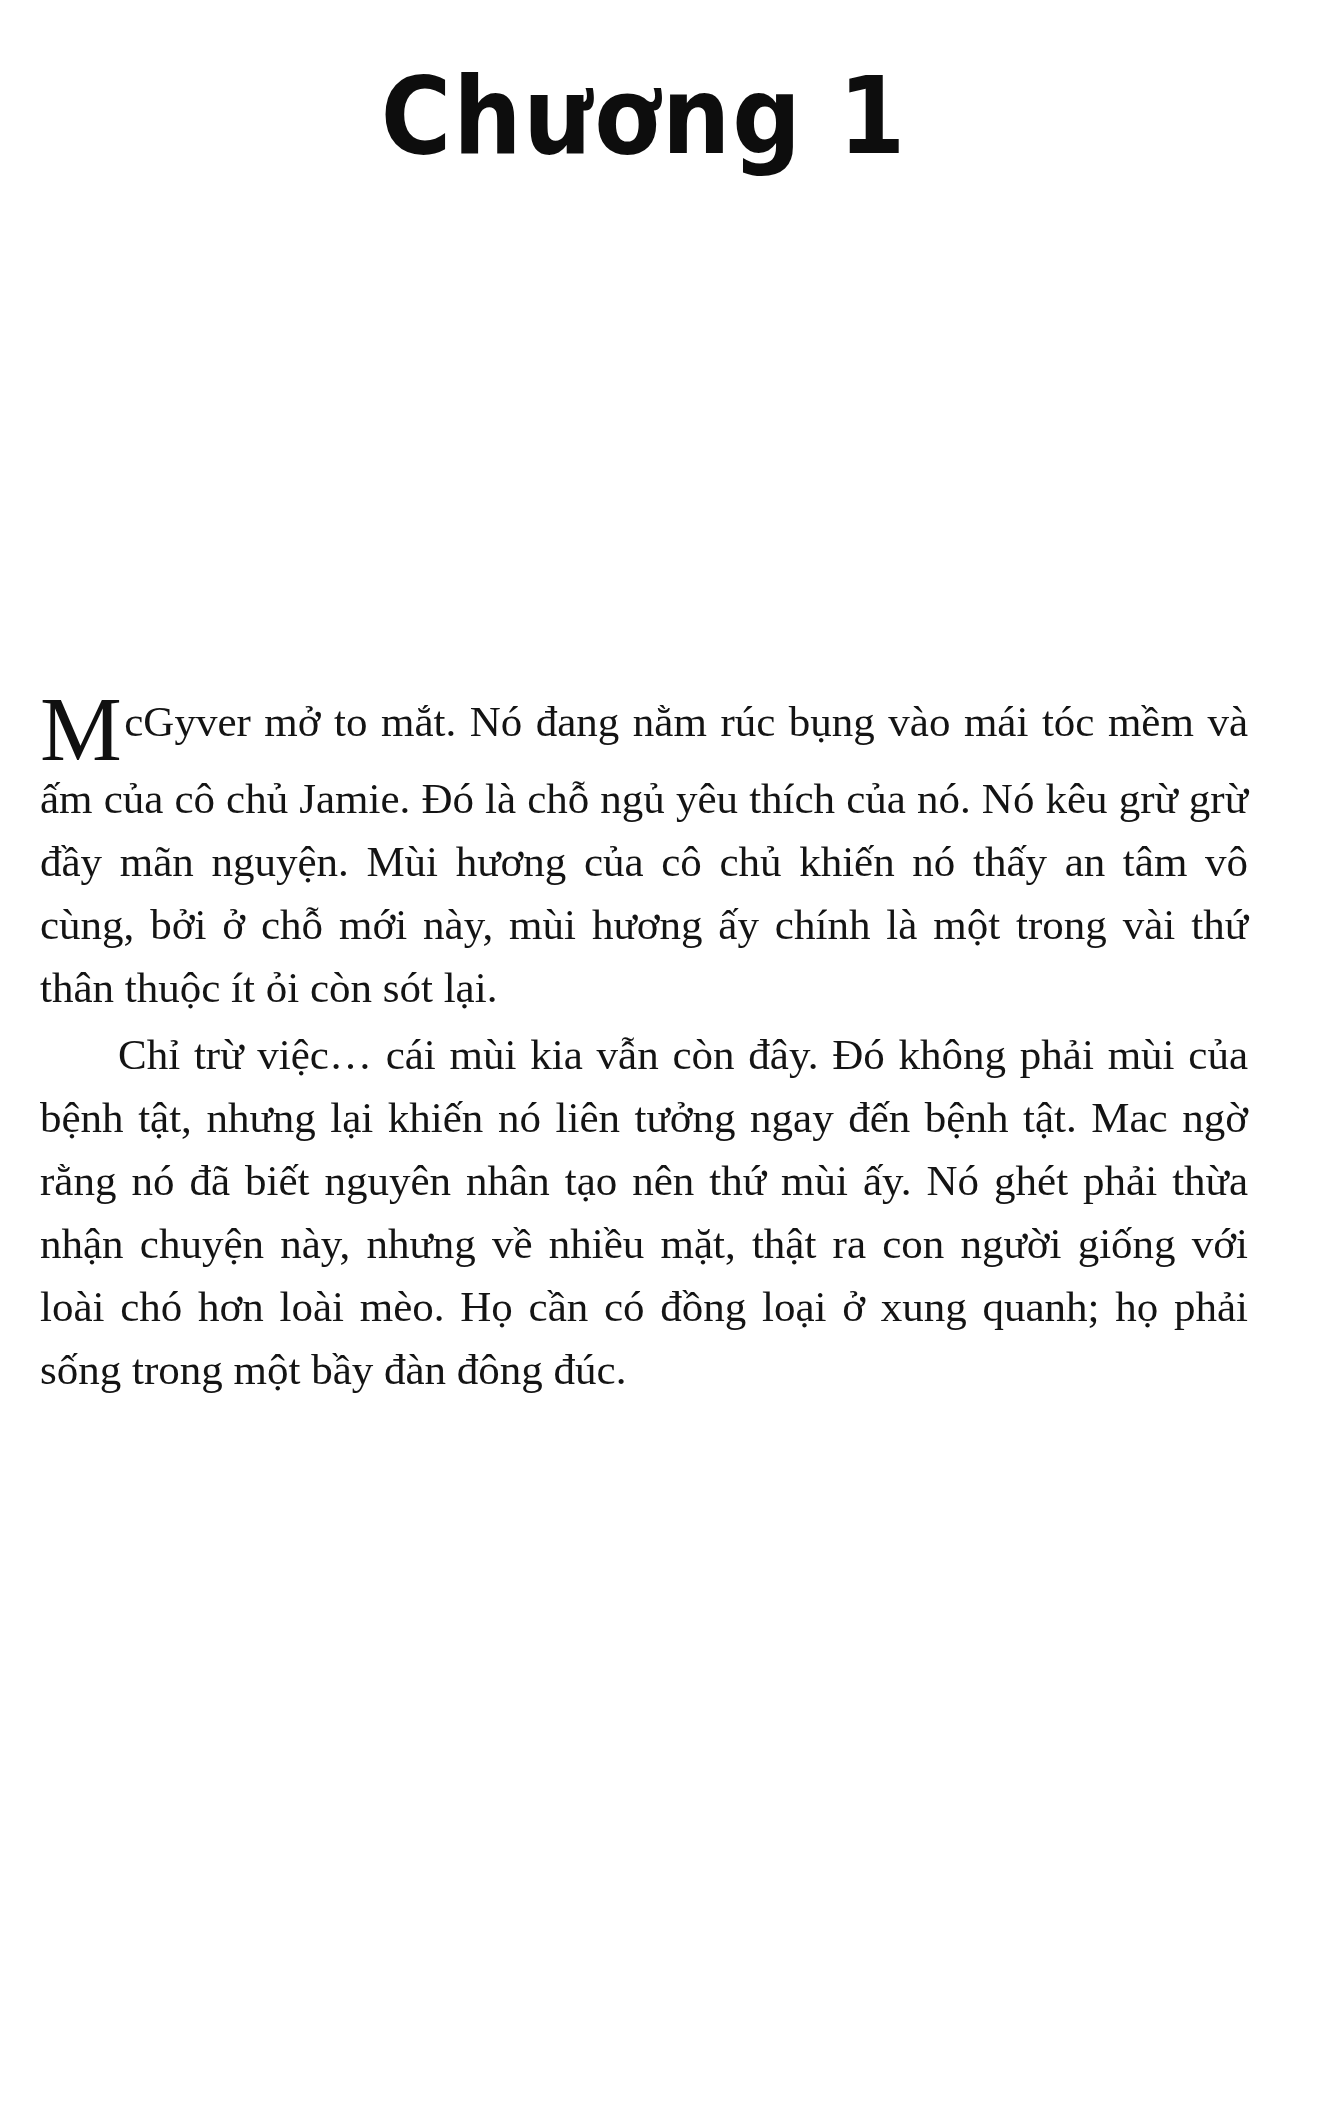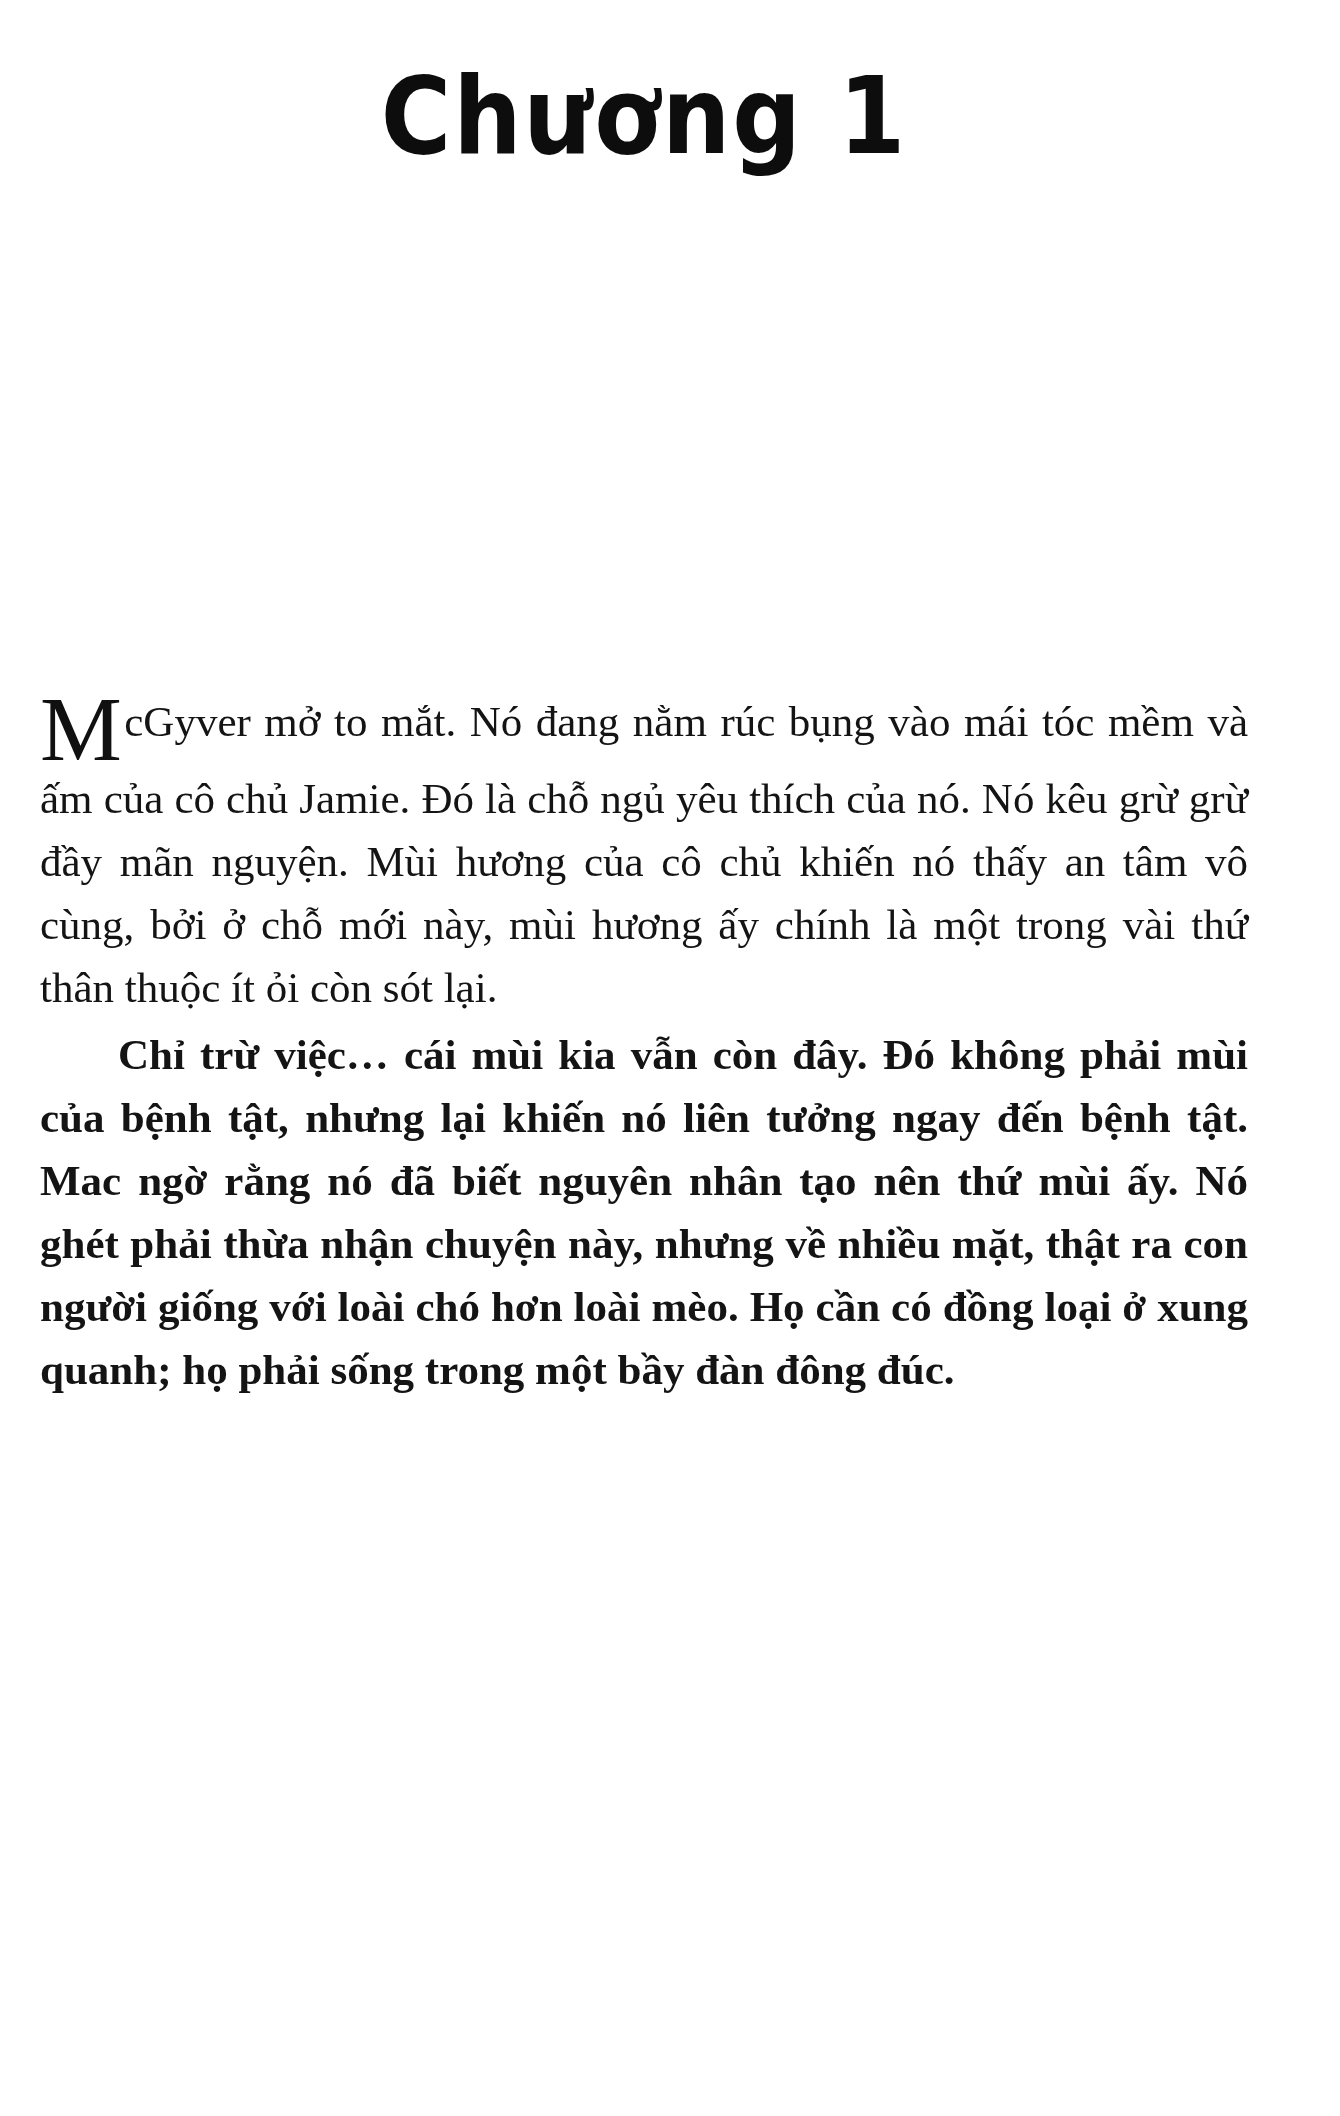--- a/index.html
+++ b/index.html
@@ -52,21 +52,20 @@
     font-size: 43px;
     line-height: 63px;
     text-align: justify;
     text-justify: inter-word;
     color: #141414;
     hyphens: none;
   }
 
   p.para.indent {
     text-indent: 78px;
-    font-weight: bold;
   }
 
   
   p.first-para {
     position: relative;
   }
   p.first-para::first-letter {
     font-size: 1px;
     color: transparent;
   }

